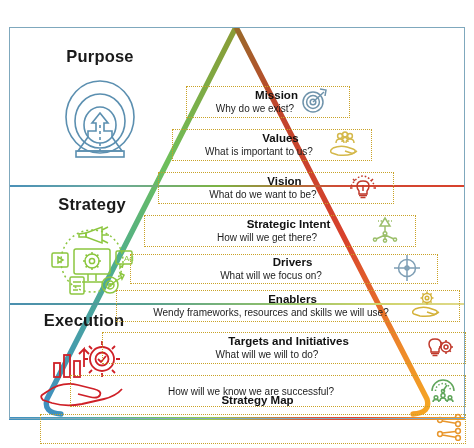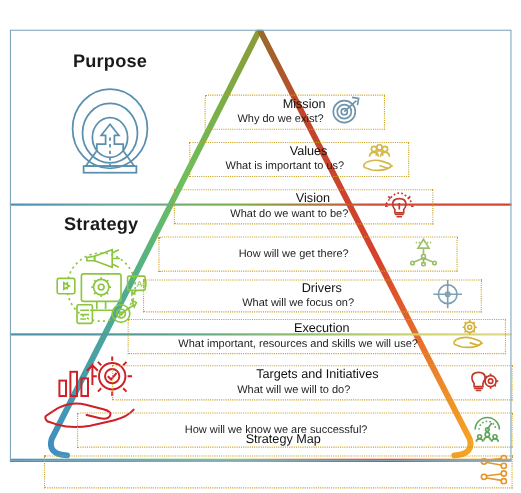--- a/index.html
+++ b/index.html
@@ -36,21 +36,21 @@
   
   #pyramid{position:absolute;left:9px;top:27px;width:456px;height:392px;
            pointer-events:none;}
 
   
   .tier{position:absolute;box-sizing:border-box;
         border:1.3px dotted #c9a227;background:transparent;}
   .tier-inner{position:absolute;top:0;left:0;height:100%;
               display:flex;flex-direction:column;align-items:center;
               justify-content:center;}
-  .tier-title{font-weight:normal;font-size:11.5px;color:#111111;line-height:1.15;
+  .tier-title{font-weight:bold;font-size:11.5px;color:#111111;line-height:1.15;
               white-space:nowrap;padding-left:43px;}
   .tier-sub{font-size:10px;color:#1d1d1d;line-height:1.2;margin-top:1px;
             white-space:nowrap;}
   .tier-icon{position:absolute;top:50%;transform:translateY(-50%);}
 
   
   #source{position:absolute;left:8px;top:431px;font-size:9.3px;color:#8c8c8c;
           letter-spacing:.1px;white-space:nowrap;}
 </style>
 </head>
@@ -124,20 +124,21 @@
         <ellipse cx="46" cy="48" rx="25" ry="27"></ellipse>
         <ellipse cx="46" cy="52" rx="16" ry="18"></ellipse>
         <path d="M46 40 L54 50 L50 50 L50 58 L58 58 L58 64 L68 78 L24 78 L34 64 L34 58 L42 58 L42 50 L38 50 Z"></path>
         <rect x="22" y="78" width="48" height="6"></rect>
         <path d="M46 52 L46 78" stroke-dasharray="3 3"></path>
       </g>
     </svg>
   </div>
 
   <div class="sect" id="sect-execution">
+    <div class="sect-title">Execution</div>
     <svg class="sect-icon" width="92" height="70" viewBox="0 0 92 70">
       <g fill="none" stroke="#cf2027" stroke-width="1.8">
         <rect x="16" y="26" width="6" height="14"></rect>
         <rect x="26" y="18" width="6" height="22"></rect>
         <rect x="36" y="24" width="6" height="16"></rect>
         <path d="M46 30 L46 12 L41 17 M46 12 L51 17"></path>
         <circle cx="64" cy="22" r="12"></circle>
         <circle cx="64" cy="22" r="6.5"></circle>
         <path d="M60 22 L63 25 L68 19"></path>
         <path d="M64 8 L64 4 M64 40 L64 36 M50 22 L46 22 M82 22 L78 22
@@ -189,20 +190,21 @@
             <path d="M15 9 Q21 9 21 14 Q21 17 19 19 L19 22 L11 22 L11 19
                  Q9 17 9 14 Q9 9 15 9 Z"></path>
             <path d="M11 23.5 L19 23.5 M12.5 25.5 L17.5 25.5"></path>
         <path d="M15 13 L15 19"></path>
         <path d="M3 14 Q9 4 15 4 Q21 4 27 14" stroke-dasharray="1.6 2"></path>
         <path d="M5 7 L7 9 M25 7 L23 9 M2 16 L4.5 16 M28 16 L25.5 16"></path>
           </g>
         </svg></div>
       <div class="tier" style="left: 144px; top: 215px; width: 272px; height: 32px;"></div>
       <div class="tier-inner" style="left: 144px; top: 215px; width: 246px; height: 32px; position: absolute;">
+        <div class="tier-title">Strategic Intent</div>
         <div class="tier-sub">How will we get there?</div>
       </div>
       <div class="tier-icon" style="left: 370px; top: 231px;"><svg width="30" height="28" viewBox="0 0 30 28">
           <g stroke="#9cbf6a" fill="none" stroke-width="1.5">
             <path d="M15 3 L10 11 L20 11 Z"></path>
             <path d="M15 11 L15 17"></path>
         <circle cx="15" cy="18.5" r="1.8"></circle>
         <path d="M15 20 L6 24 M15 20 L24 24 M15 20 L15 25"></path>
         <circle cx="5" cy="24.6" r="1.6"></circle>
             <circle cx="25" cy="24.6" r="1.6"></circle>
@@ -217,22 +219,22 @@
       </div>
       <div class="tier-icon" style="left: 392px; top: 269px;"><svg width="30" height="28" viewBox="0 0 30 28">
           <g stroke="#7f9fb5" fill="none" stroke-width="1.5">
             <circle cx="15" cy="15" r="8.5"></circle>
         <path d="M15 2 L15 28 M2 15 L28 15"></path>
             <circle cx="15" cy="15" r="2"></circle>
           </g>
         </svg></div>
       <div class="tier" style="left: 116px; top: 290px; width: 344px; height: 32px;"></div>
       <div class="tier-inner" style="left: 116px; top: 290px; width: 310px; height: 32px; position: absolute;">
-        <div class="tier-title">Execution</div>
-        <div class="tier-sub">What important, resources and skills we will use?</div>
+        <div class="tier-title">Enablers</div>
+        <div class="tier-sub">Wendy frameworks, resources and skills we will use?</div>
       </div>
       <div class="tier-icon" style="left: 412px; top: 306px;"><svg width="30" height="28" viewBox="0 0 30 28">
           <g stroke="#d4b23a" fill="none" stroke-width="1.5">
             <circle cx="15" cy="8" r="4.6"></circle>
             <circle cx="15" cy="8" r="1.8"></circle>
         <path d="M15 1.5 L15 3.4 M15 12.6 L15 14.5 M8.5 8 L10.4 8 M19.6 8 L21.5 8
                  M10.4 3.4 L11.7 4.7 M18.3 11.3 L19.6 12.6
                  M19.6 3.4 L18.3 4.7 M11.7 11.3 L10.4 12.6"></path>
         <path d="M3 19 Q10 16 17 18 L23 20 Q26 21 25 23 Q24 25 21 24 L15 22"></path>
         <path d="M3 19 L1 21 Q0 23 2 24 L8 26 Q16 27 22 25 L27 22"></path>

